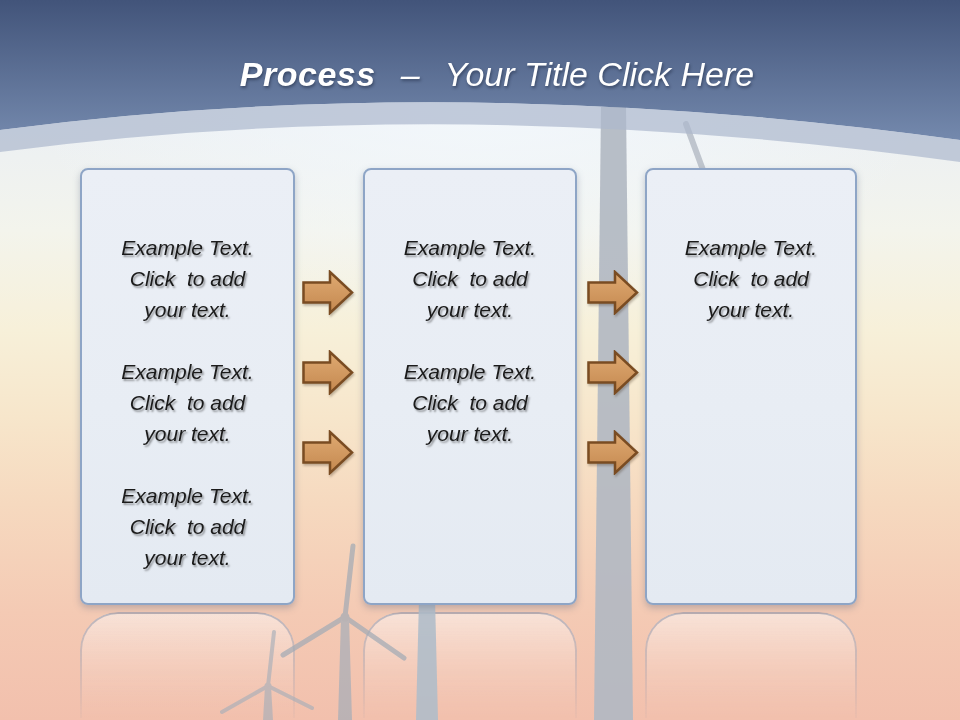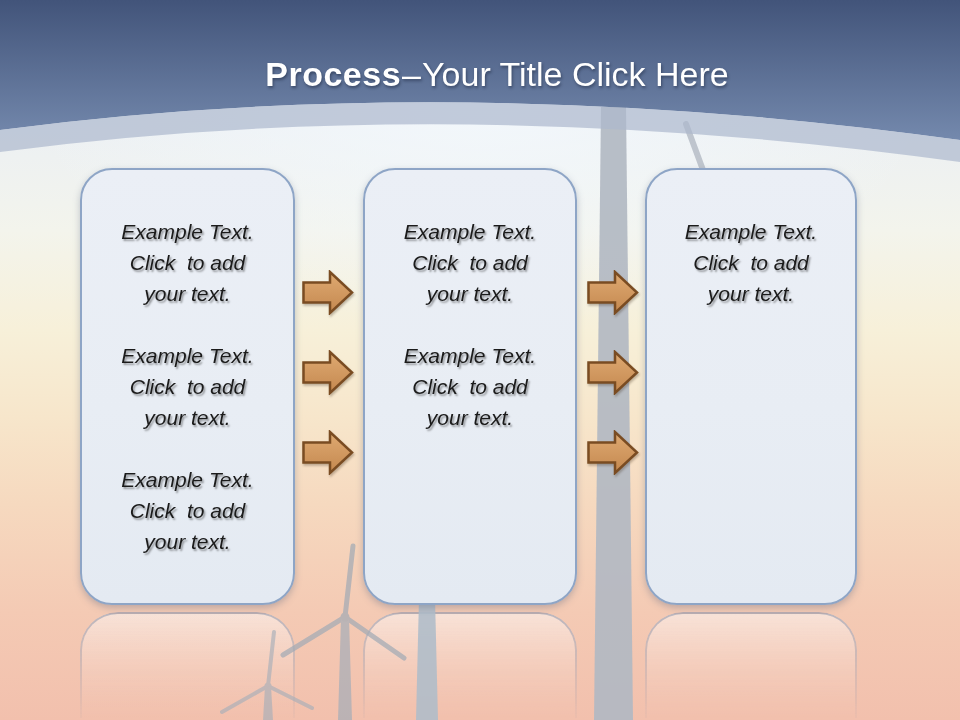--- a/index.html
+++ b/index.html
@@ -27,46 +27,46 @@
             mask:linear-gradient(180deg, rgba(0,0,0,0.9), rgba(0,0,0,0.08));
   }
   .refl1 { left:80px;  width:215px; }
   .refl2 { left:363px; width:214px; }
   .refl3 { left:645px; width:212px; }
 
   
   .box {
     position:absolute; top:168px; height:437px; box-sizing:border-box;
     background:linear-gradient(180deg,#ebeff6 0%, #e8edf4 55%, #e4eaf2 100%);
-    border:2.5px solid #8ea5c6; border-radius:32px;
+    border:2.5px solid #8ea5c6; border-radius:8px;
     box-shadow:0 3px 7px rgba(90,100,125,0.35);
-    padding-top:46px;
+    padding-top:62px;
   }
   .box1 { left:80px;  width:215px; }
   .box2 { left:363px; width:214px; }
   .box3 { left:645px; width:212px; }
   .box p {
     margin:0 0 31px; text-align:center; white-space:pre-wrap;
     font-style:italic; font-size:21px; line-height:31px; color:#1b1b1b;
     text-shadow:1.5px 1.5px 2px rgba(0,0,0,0.38);
   }
 
   
   .arrow { position:absolute; width:52px; height:45px;
            filter:drop-shadow(1px 2px 1px rgba(60,40,20,0.3)); }
   .acol1 { left:302px; } .acol2 { left:587px; }
   .arow1 { top:270px; } .arow2 { top:350px; } .arow3 { top:430px; }
 
   
   .header-svg { position:absolute; left:0; top:0; width:960px; height:180px; pointer-events:none; }
   .title {
     position:absolute; left:16px; right:0; top:52px; height:44px;
-    display:flex; justify-content:center; align-items:center; column-gap:1px;
+    display:flex; justify-content:center; align-items:center; column-gap:25px;
     padding-left:18px; color:#ffffff;
-    font-size:34px; text-shadow:1px 2px 3px rgba(15,25,45,0.45);
+    font-size:34px; text-shadow:1px 2px 3px rgba(15,25,45,0.45);font-style:italic;
   }
   .title .bold { font-weight:bold; letter-spacing:0.5px; }
   .title .rest { font-weight:normal; }
 </style>
 </head>
 <body>
 
 <div class="slide">
 
   <div class="sky-glow"></div>

